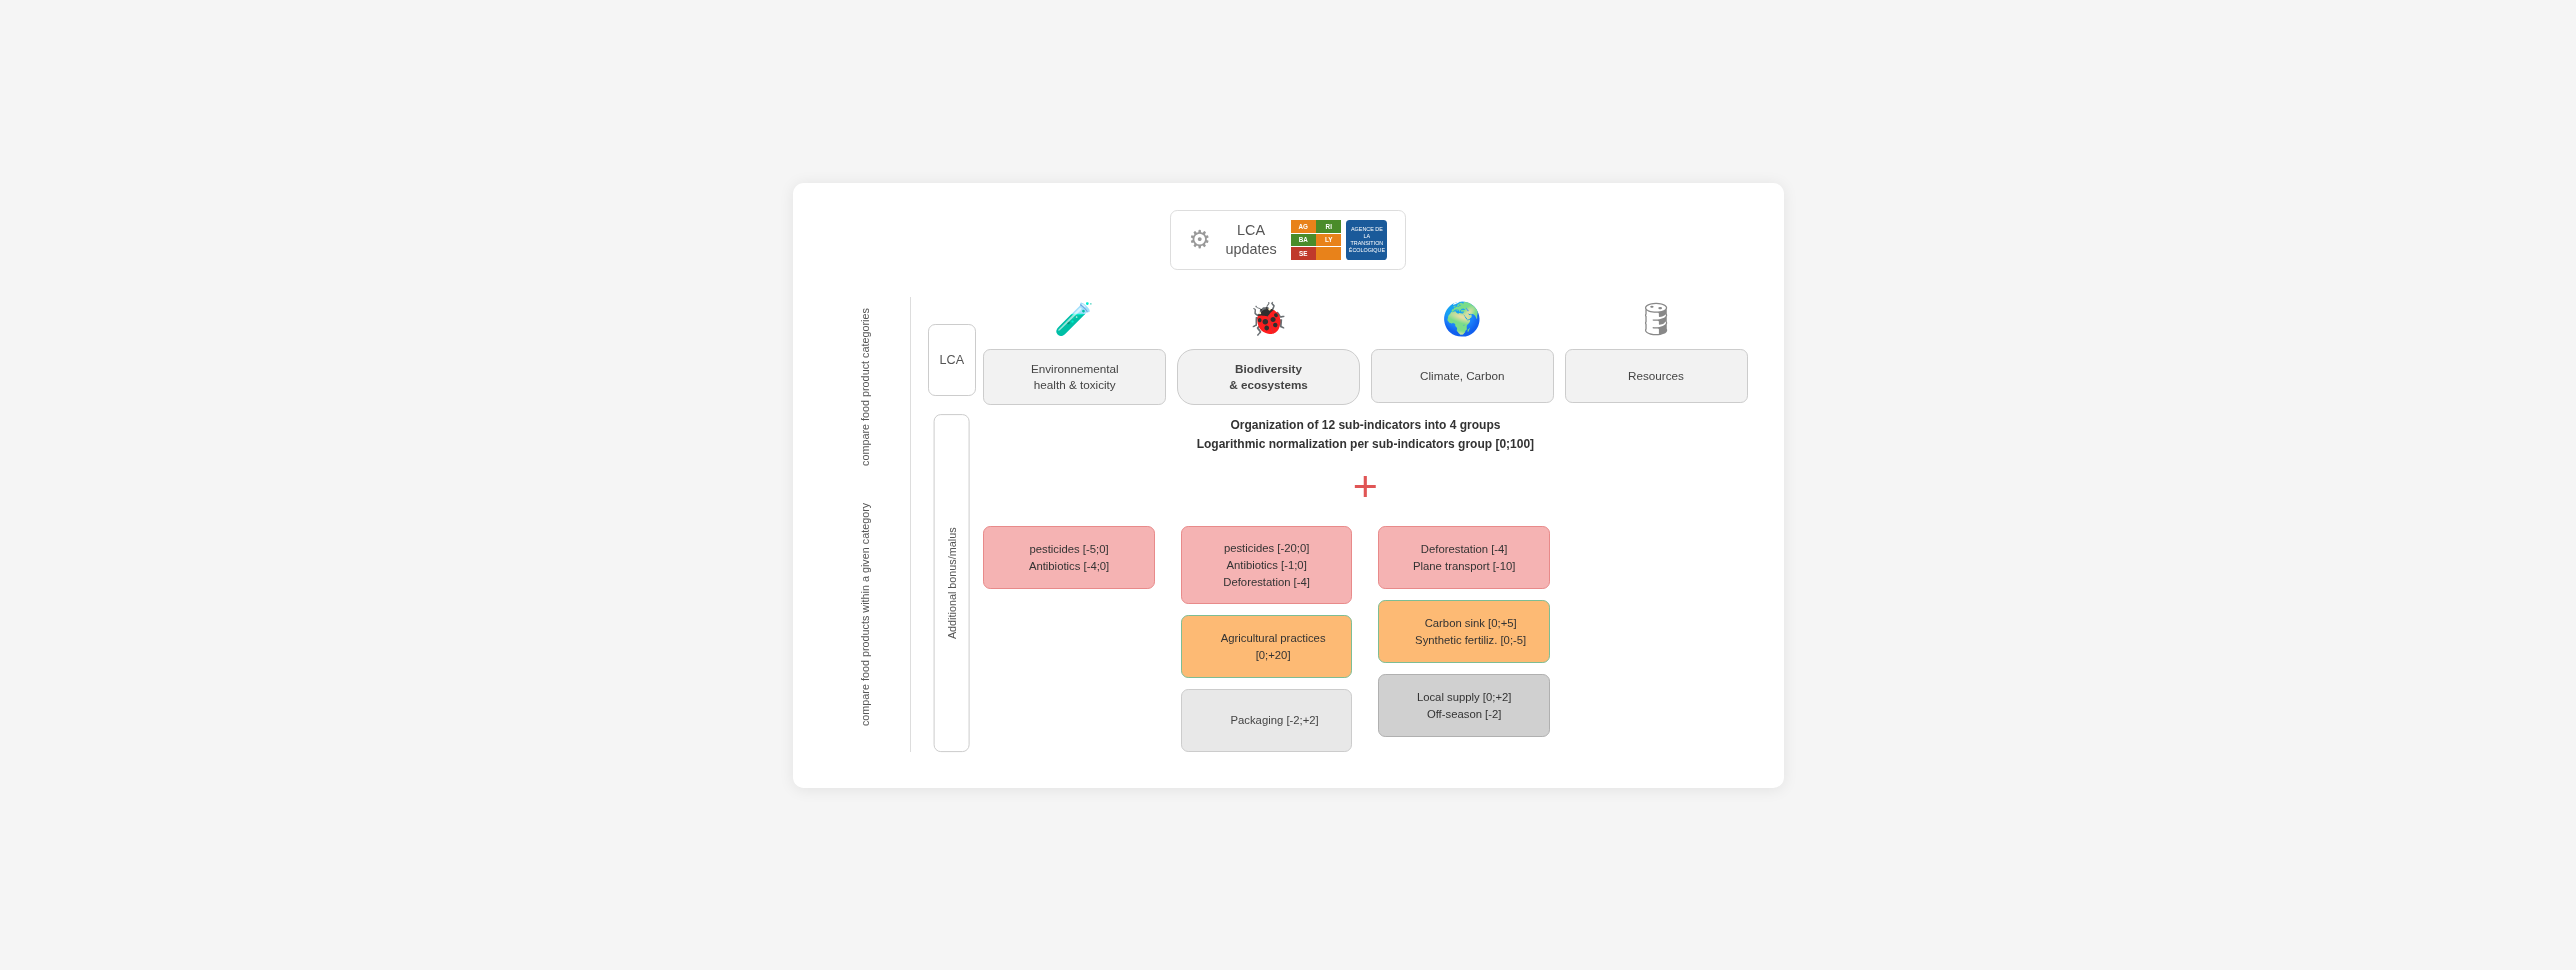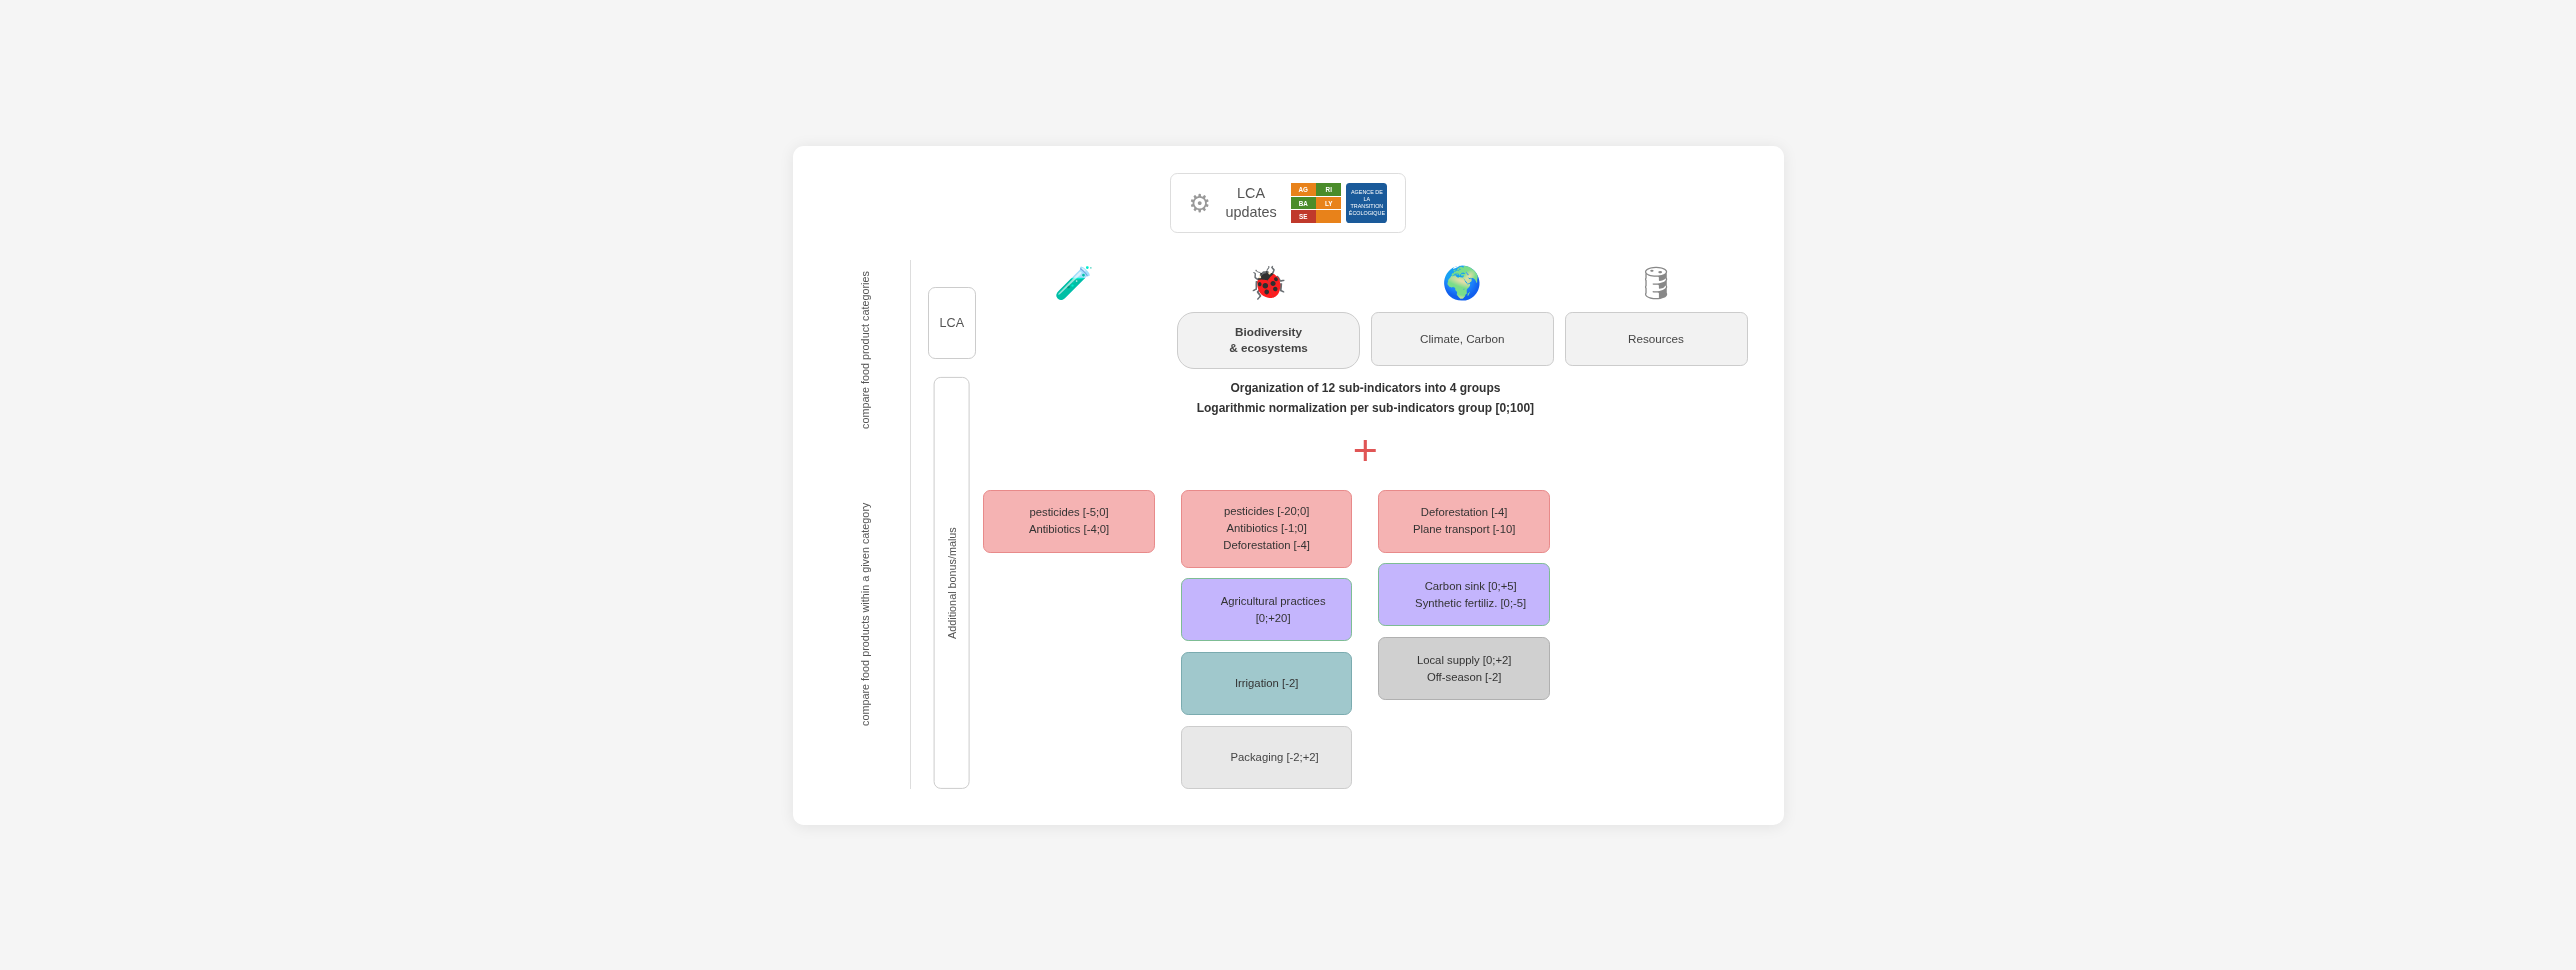--- a/index.html
+++ b/index.html
@@ -258,21 +258,21 @@
       justify-content: center;
     }
 
     .bonus-box.red {
       background: #f5b3b3;
       border: 1.4px solid #e88a8a;
       color: #333;
     }
 
     .bonus-box.green {
-      background: #c4b5fd;
+      background: #fdba74;
       border: 1.4px solid #7dbd94;
       color: #333;
       padding-left: 22px;
     }
 
     .bonus-box.teal {
       background: #a0c8cc;
       border: 1.4px solid #7aabaf;
       color: #333;
     }
@@ -331,20 +331,24 @@
         <div class="lca-box">LCA</div>
         <div class="additional-box">Additional bonus/malus</div>
       </div>
 
       <div class="right-content">
 
         <div class="category-row">
 
           <div class="category-col">
             <div class="category-icon">🧪</div>
+            <div class="category-box">
+              <span style="white-space:pre-line;">Environnemental
+health &amp; toxicity</span>
+            </div>
           </div>
 
           <div class="category-col">
             <div class="category-icon">🐞</div>
             <div class="category-box bold-text">
               <span style="white-space:pre-line;font-weight:bold;">Biodiversity
 &amp; ecosystems</span>
             </div>
           </div>
 
@@ -382,23 +386,20 @@
           <div class="bonus-col">
             <div class="bonus-box red">
               <span style="white-space:pre-line;">pesticides [-20;0]
 Antibiotics [-1;0]
 Deforestation [-4]</span>
             </div>
             <div class="bonus-box green">
               <span style="white-space:pre-line;">Agricultural practices
 [0;+20]</span>
             </div>
-            <div class="bonus-box teal">
-              <span style="white-space:pre-line;">Irrigation [-2]</span>
-            </div>
             <div class="bonus-box light-gray">
               <span style="white-space:pre-line;margin-left:16px;">Packaging [-2;+2]</span>
             </div>
           </div>
 
           <div class="bonus-col">
             <div class="bonus-box red">
               <span style="white-space:pre-line;">Deforestation [-4]
 Plane transport [-10]</span>
             </div>

